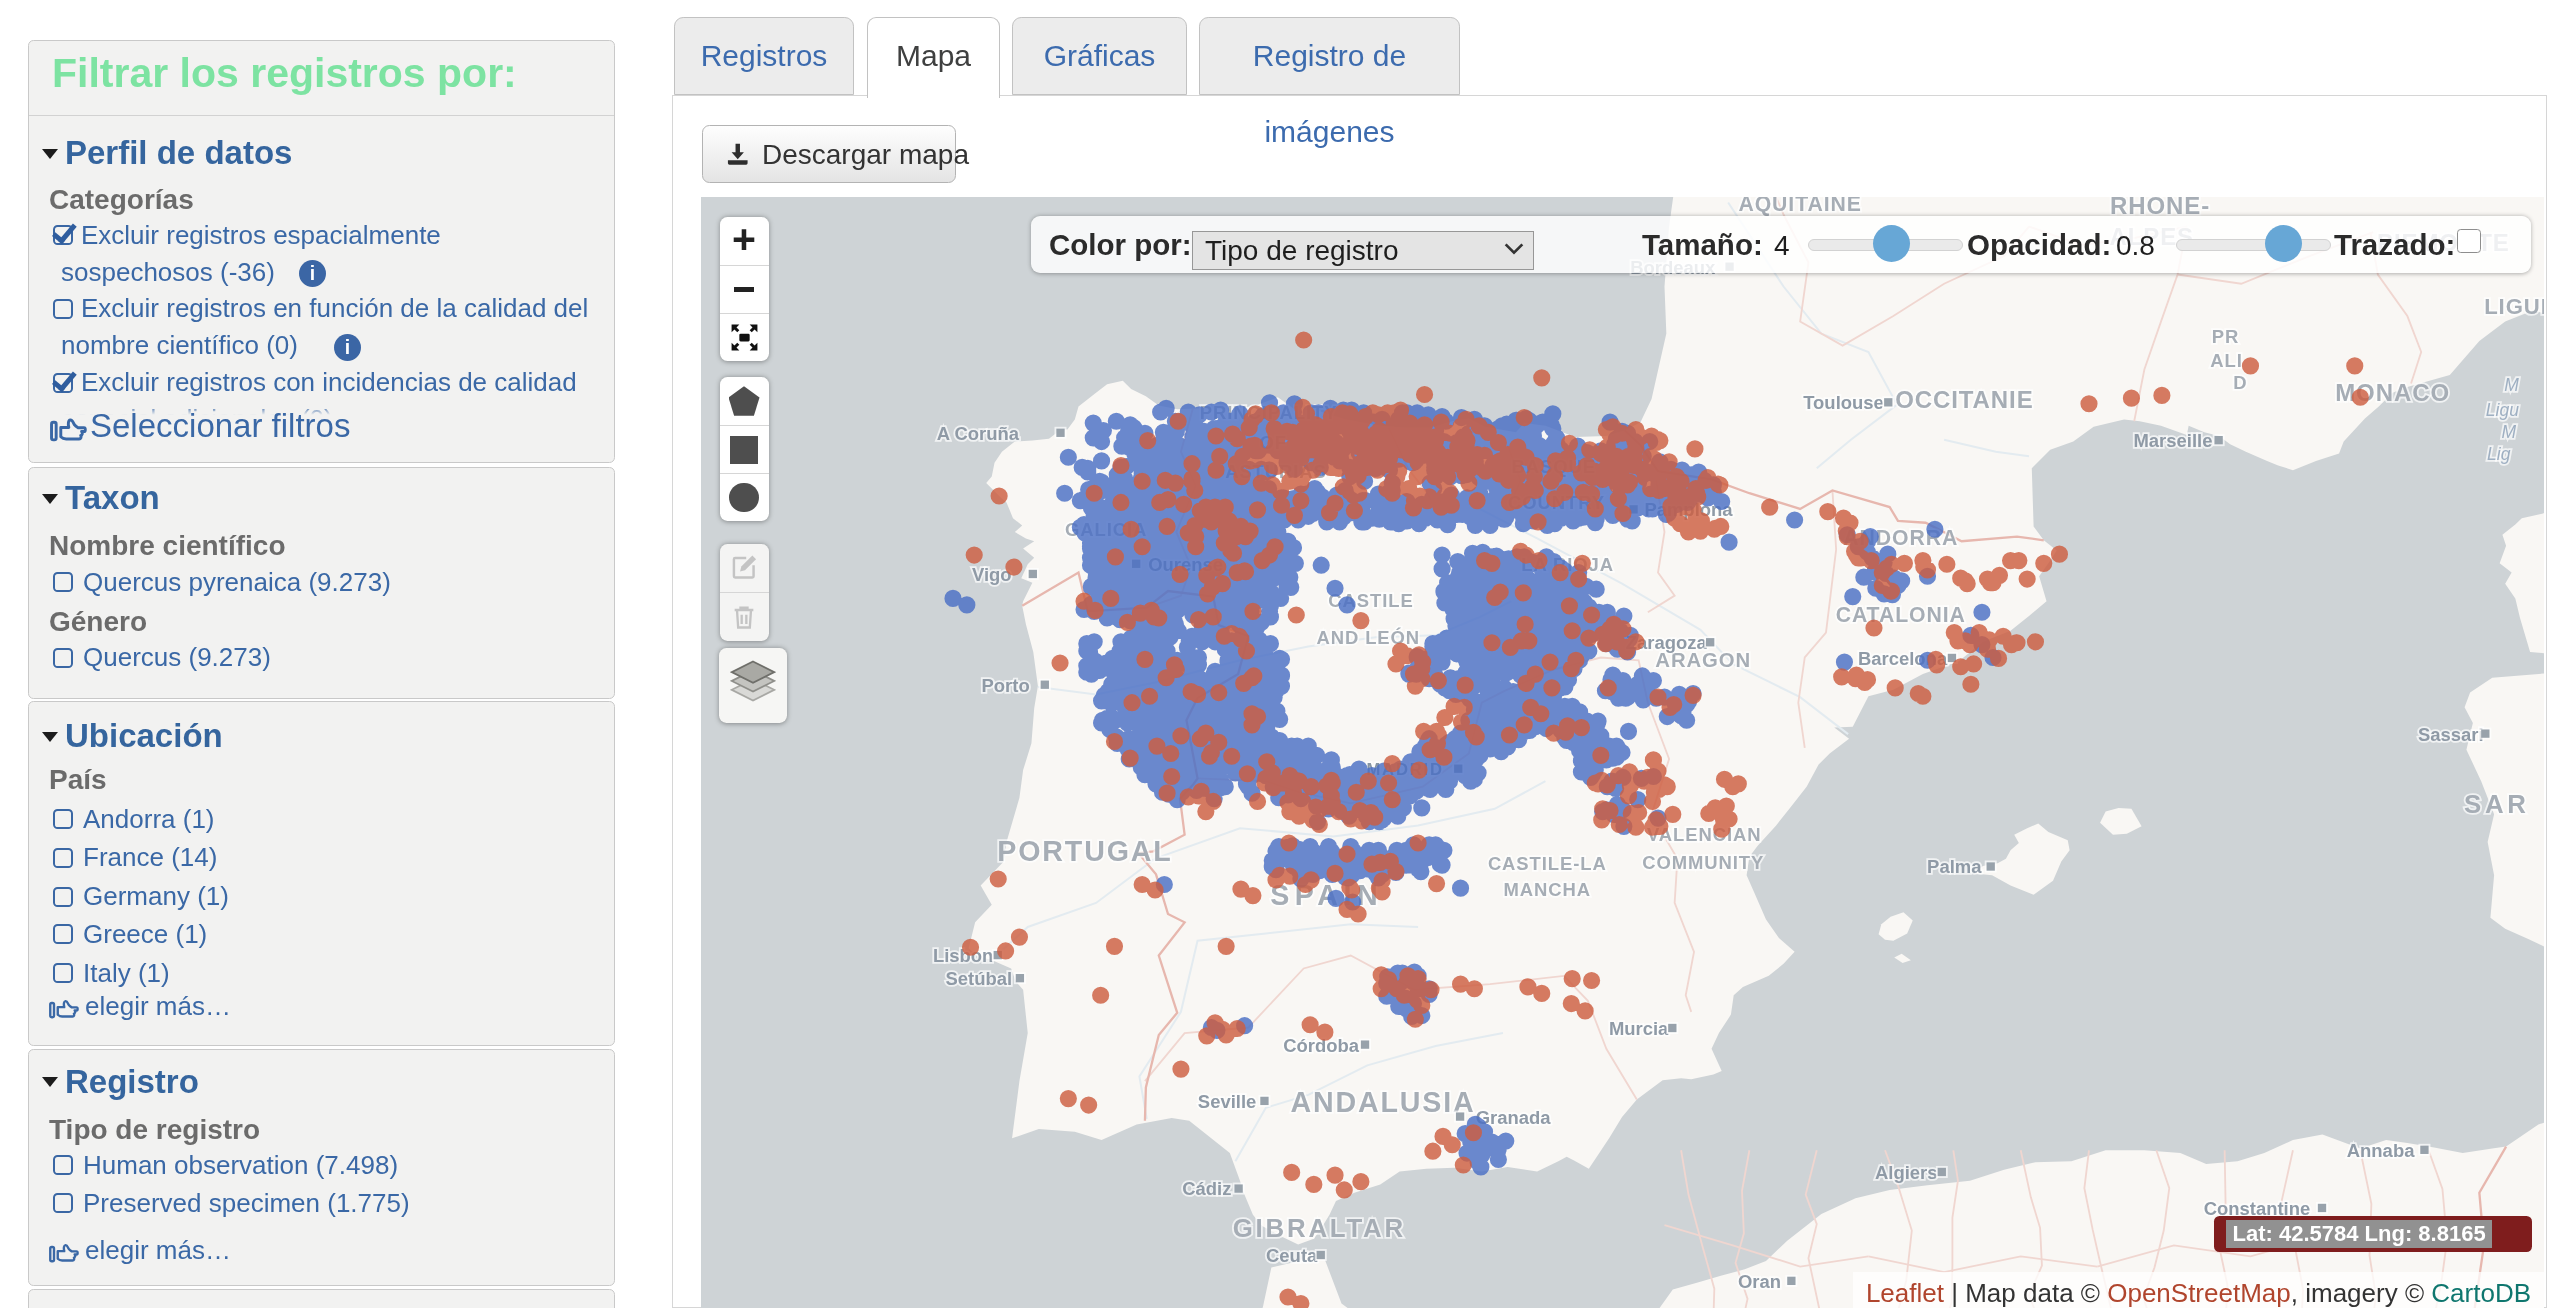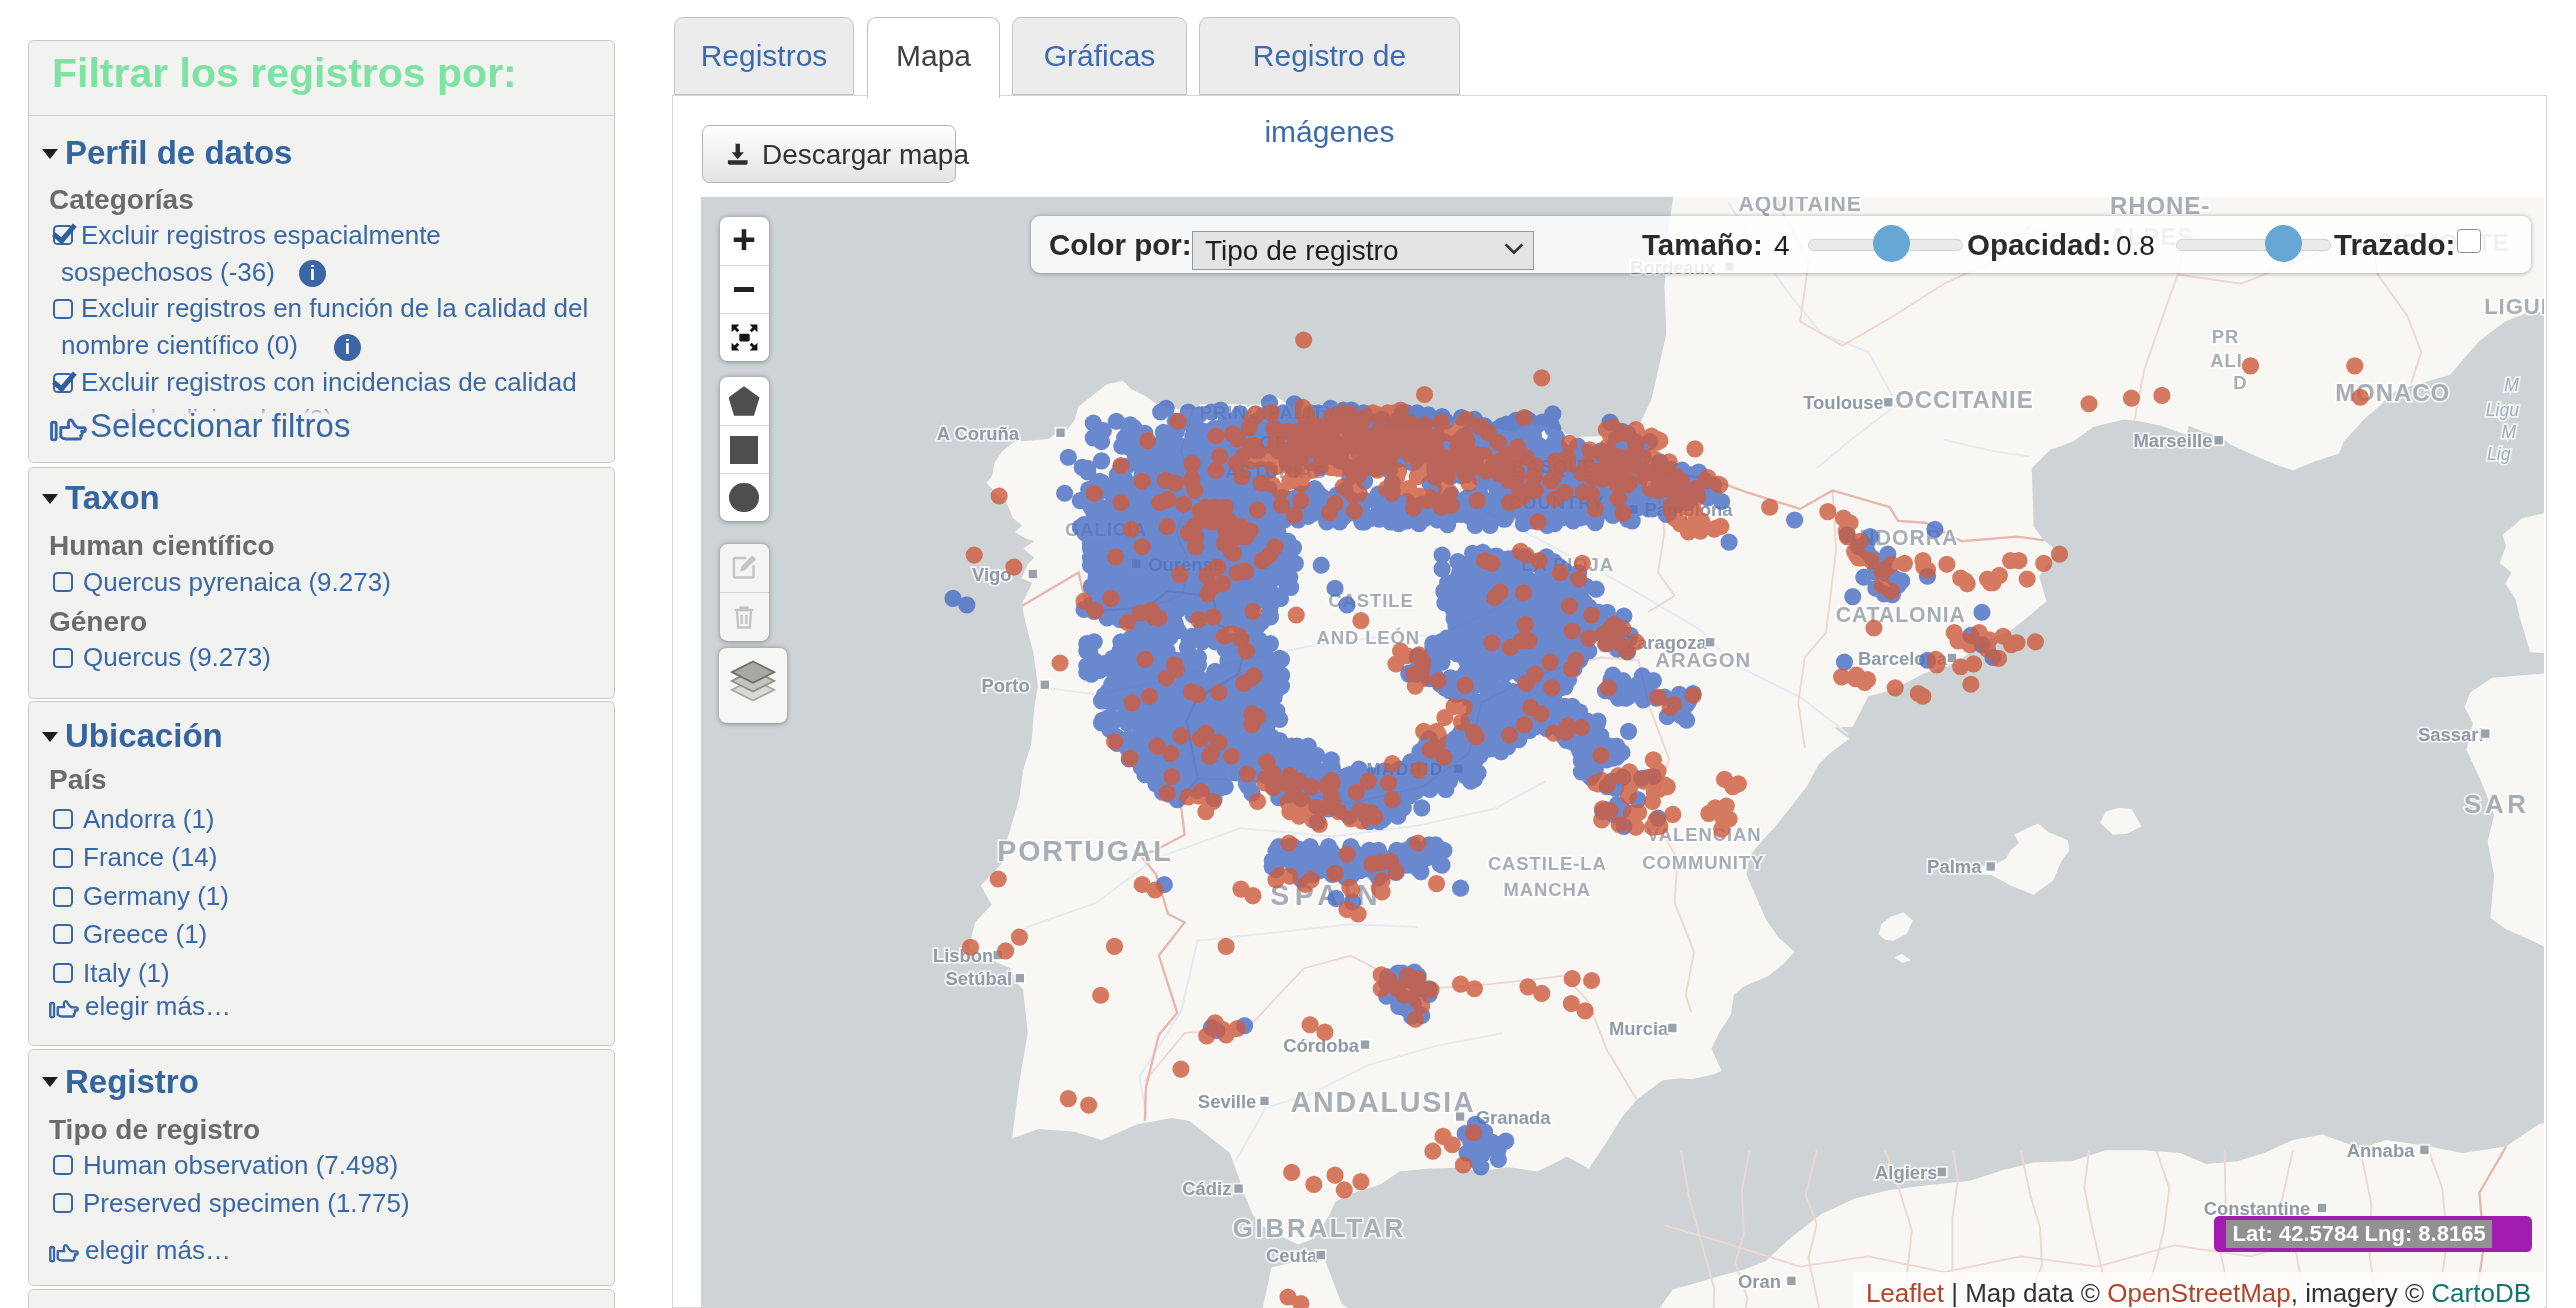--- a/index.html
+++ b/index.html
@@ -43,21 +43,21 @@
 <div class="abs" style="left:61px;top:406px;width:388px;height:11px;background:linear-gradient(rgba(242,242,241,0),#f2f2f1 80%)"></div>
 <svg class="abs" style="left:50px;top:413px" width="37" height="31" viewBox="0 0 24 20">
     <g fill="none" stroke="#3a68a6" stroke-width="1.9" stroke-linejoin="round" stroke-linecap="round">
       <rect x="1" y="6" width="3" height="11.4" rx="1.2"></rect>
       <path d="M7 9.3 L12.2 9.3 C11.6 7 11.8 4.7 13.2 4.5 C14.6 4.3 15.1 6.4 15.8 7.5 C16.4 8.4 17.3 9 18.2 9.5 L22 9.5 C23.2 9.5 23.2 12 22 12 L20.5 12 C21.4 12.7 21 14.4 19.9 14.5 C20.6 15.3 20 16.8 18.9 16.8 L10.5 16.8 C8.6 16.8 7.6 16 7 15.4 Z"></path>
     </g>
   </svg>
 <div class="abs" style="left:90px;top:406px;font-size:33px;line-height:39px;color:#3a68a6">Seleccionar filtros</div>
 <div class="tri" style="left:42px;top:494px"></div>
 <div class="abs hd" style="left:65px;top:479px">Taxon</div>
-<div class="abs gr" style="left:49px;top:529px">Human científico</div>
+<div class="abs gr" style="left:49px;top:529px">Nombre científico</div>
 <div class="cbx" style="left:53px;top:572px"></div>
 <div class="abs lb" style="left:83px;top:566px">Quercus pyrenaica (9.273)</div>
 <div class="abs gr" style="left:49px;top:605px">Género</div>
 <div class="cbx" style="left:53px;top:648px"></div>
 <div class="abs lb" style="left:83px;top:641px">Quercus (9.273)</div>
 <div class="tri" style="left:42px;top:732px"></div>
 <div class="abs hd" style="left:65px;top:717px">Ubicación</div>
 <div class="abs gr" style="left:49px;top:763px">País</div>
 <div class="cbx" style="left:53px;top:809px"></div>
 <div class="abs lb" style="left:83px;top:803px">Andorra (1)</div>
@@ -305,17 +305,17 @@
 <div class="abs ctext" style="left:941px;top:31px;z-index:10">Tamaño:</div>
 <div class="abs" style="left:1073px;top:33px;font-size:28px;color:#1e1e1e;z-index:10">4</div>
 <div class="slider" style="left:1107px;top:42px;width:155px;z-index:10"></div>
 <div class="thumb" style="left:1172px;top:28px;z-index:11"></div>
 <div class="abs ctext" style="left:1266px;top:31px;z-index:10">Opacidad:</div>
 <div class="abs" style="left:1415px;top:33px;font-size:28px;color:#1e1e1e;z-index:10">0.8</div>
 <div class="slider" style="left:1475px;top:42px;width:155px;z-index:10"></div>
 <div class="thumb" style="left:1564px;top:28px;z-index:11"></div>
 <div class="abs ctext" style="left:1633px;top:31px;z-index:10">Trazado:</div>
 <div class="abs" style="left:1756px;top:32px;width:24px;height:24px;border:1.8px solid #8e8e8e;border-radius:3.7px;background:#fff;z-index:10"></div>
-<div class="abs" style="left:1513px;top:1019px;width:318px;height:36px;background:#a21caf;border-radius:5.5px;z-index:9">
+<div class="abs" style="left:1513px;top:1019px;width:318px;height:36px;background:#7f1d1d;border-radius:5.5px;z-index:9">
       <span style="position:absolute;left:12px;top:3.7px;background:#919191;color:#fff;font-weight:bold;font-size:22px;line-height:26px;padding:0.9px 6.5px 1.8px 6.5px">Lat: 42.5784 Lng: 8.8165</span>
     </div>
 <div class="abs" style="right:0;bottom:0;height:37px;background:rgba(255,255,255,.75);padding:5.5px 13px 0 13px;font-size:26px;color:#333;z-index:9"><span style="color:#b0452d">Leaflet</span> | Map data © <span style="color:#b0452d">OpenStreetMap</span>, imagery © <span style="color:#0f766e">CartoDB</span></div>
   </div>
 
 </body></html>

